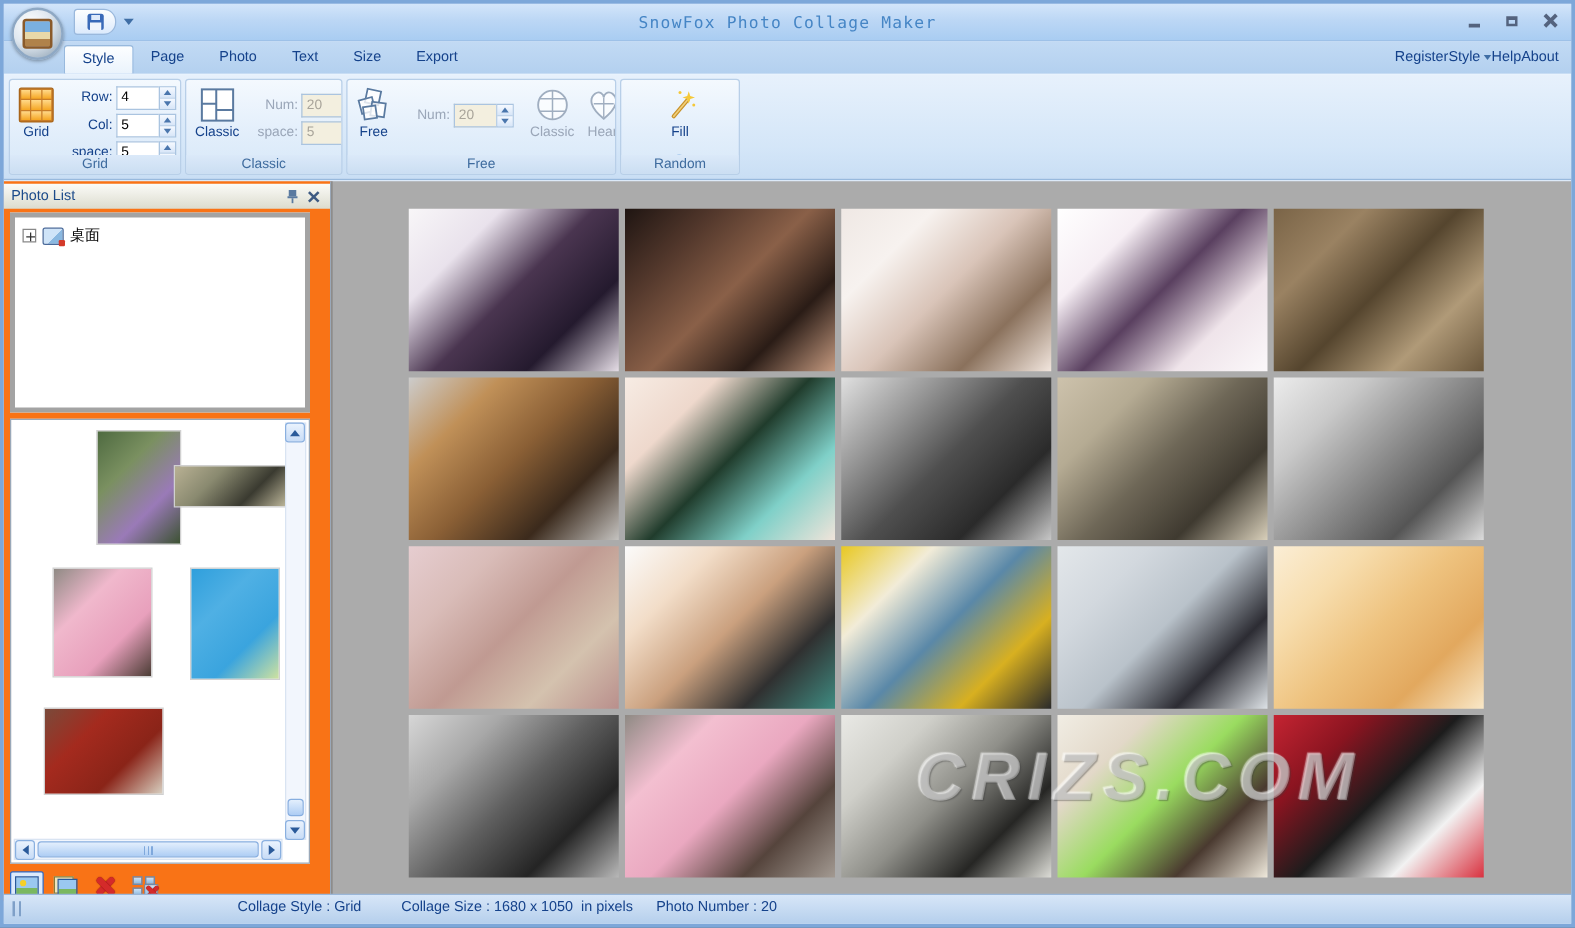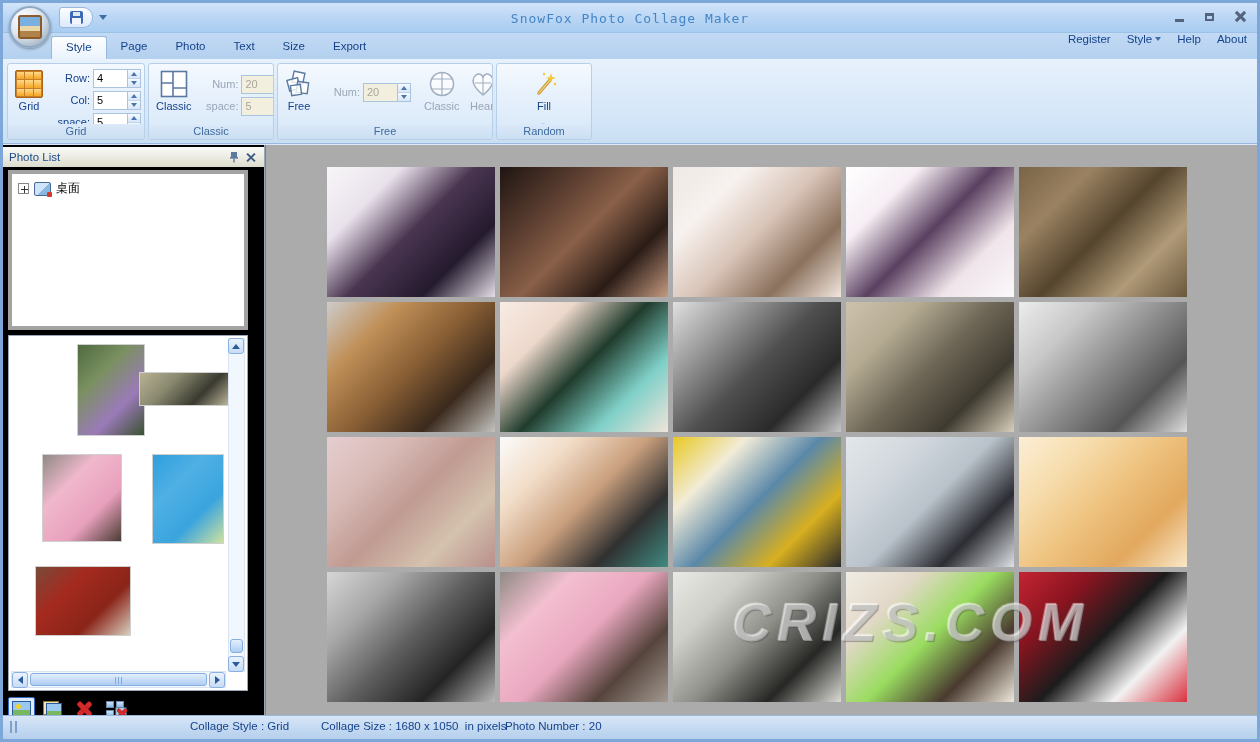--- a/index.html
+++ b/index.html
@@ -30,21 +30,21 @@
   .glyph-close:before,.glyph-close:after{content:"";position:absolute;left:5px;top:-1px;width:3px;height:13px;background:#54637e;}
   .glyph-close:before{transform:rotate(45deg);}
   .glyph-close:after{transform:rotate(-45deg);}
 
   
   .tabrow{position:absolute;left:0;top:30px;width:100%;height:26px;
     background:linear-gradient(#c2daf4,#b3d0ef);display:flex;align-items:flex-end;}
   .tabs{display:flex;margin-left:48px;height:23px;}
   .tab{padding:4px 14px 3px;font-size:11.5px;color:#15428b;cursor:pointer;border-radius:3px 3px 0 0;}
   .tab.active{background:linear-gradient(#fdfeff,#eaf3fc);border:1px solid #98b9dd;border-bottom:none;color:#15428b;}
-  .toplinks{margin-left:auto;margin-right:10px;display:flex;align-items:flex-start;gap:16px;height:100%;}
+  .toplinks{margin-left:auto;margin-right:10px;display:flex;align-items:center;height:100%;}
   .toplink{font-size:11.5px;color:#15428b;cursor:pointer;display:flex;align-items:center;}
 
   
   .ribbon{position:absolute;left:0;top:56px;width:100%;height:85px;
     background:linear-gradient(#e7f1fc,#d4e6f8 70%,#c9def4);border-top:1px solid #e9f3fd;border-bottom:1px solid #98b9dd;}
   .rgroup{position:absolute;top:3px;height:77px;border:1px solid #b8cfe8;border-radius:3px;
     background:linear-gradient(#f4f9fe,#e2eefb 58%,#d7e8f8);overflow:hidden;}
   .rgroup-label{position:absolute;left:0;bottom:0;width:100%;height:15px;
     background:linear-gradient(#dbe9f9,#cbdef2);color:#3e6b9e;font-size:11px;text-align:center;line-height:15px;}
   .bigbtn{display:flex;flex-direction:column;align-items:center;justify-content:flex-start;gap:2px;
@@ -60,21 +60,21 @@
   .spinbox.disabled input{background:#f3efdf;color:#a8a49a;}
   .spinner{width:14px;display:flex;flex-direction:column;border:1px solid #aac4e0;}
   .spinner div{flex:1;background:linear-gradient(#f5f9ff,#d8e6f8);display:flex;align-items:center;justify-content:center;cursor:pointer;}
   .spinner div+div{border-top:1px solid #c0d4ea;}
   .tri-up{width:0;height:0;border-left:3px solid transparent;border-right:3px solid transparent;border-bottom:4px solid #4a76ad;}
   .tri-dn{width:0;height:0;border-left:3px solid transparent;border-right:3px solid transparent;border-top:4px solid #4a76ad;}
   .vsep{width:1px;background:#b8cfe8;margin:4px 4px 18px;}
 
   
   .main{position:absolute;left:0;top:142px;width:100%;height:576px;display:flex;}
-  .dock{position:relative;width:262px;height:100%;background:#000000;border-right:1px solid #9aa8b8;}
+  .dock{position:relative;width:262px;height:100%;background:#f97316;border-right:1px solid #9aa8b8;}
   .dock-header{position:absolute;left:0;top:2px;width:100%;height:20px;padding:0 6px;
     background:linear-gradient(#fbfbf8,#dcdcce);display:flex;align-items:center;color:#1b4a8a;font-size:11.5px;}
   .dock-header .spacer{flex:1;}
   .hdr-icon{width:16px;height:15px;display:flex;align-items:center;justify-content:center;cursor:pointer;color:#3e5a82;}
   .xglyph{position:relative;width:9px;height:9px;}
   .xglyph:before,.xglyph:after{content:"";position:absolute;left:4px;top:-1px;width:2px;height:11px;background:#3e5a82;}
   .xglyph:before{transform:rotate(45deg);} .xglyph:after{transform:rotate(-45deg);}
   .treebox{position:absolute;left:5px;top:25px;width:240px;height:160px;background:#fff;border:4px solid #a3a3a3;}
   .treeitem{display:flex;align-items:center;gap:5px;padding:6px 6px;font-size:12px;color:#000;cursor:pointer;}
   .expander{width:11px;height:11px;border:1px solid #888;background:#fff;position:relative;flex:0 0 auto;}
@@ -133,21 +133,21 @@
     font-size:54px;font-weight:bold;letter-spacing:6px;color:rgba(255,255,255,0.35);
     text-shadow:1px 1px 1px rgba(60,60,60,0.4),-1px -1px 1px rgba(255,255,255,0.55);pointer-events:none;font-style:italic;}
 
   
   .statusbar{position:absolute;left:0;bottom:0;width:100%;height:24px;
     background:linear-gradient(#d7e6f8,#b5cfec);border-top:1px solid #9ab6d8;
     font-size:11.5px;color:#15428b;margin-top:32px;}
   .grip{position:absolute;left:7px;top:5px;width:8px;height:12px;
     background:repeating-linear-gradient(90deg,#7fa0c8 0 2px,transparent 2px 5px);}
   .sb-item{position:absolute;top:4px;white-space:pre;}
-  .sb-style{left:187px;} .sb-size{left:318px;} .sb-count{left:502px;}
+  .sb-style{left:187px;} .sb-size{left:318px;} .sb-count{left:478px;padding-left:44px;}
 
   
   svg{display:block;}
 </style>
 </head>
 <body>
 
 <div class="window">
 
   <div class="titlebar">

